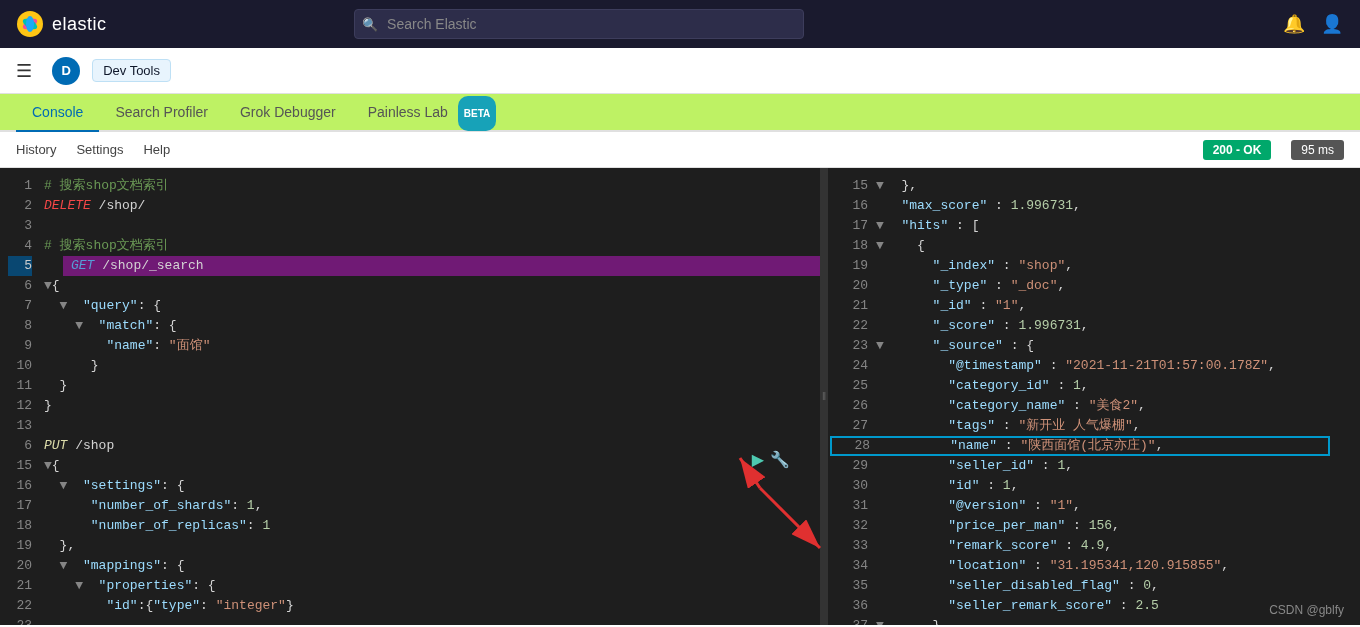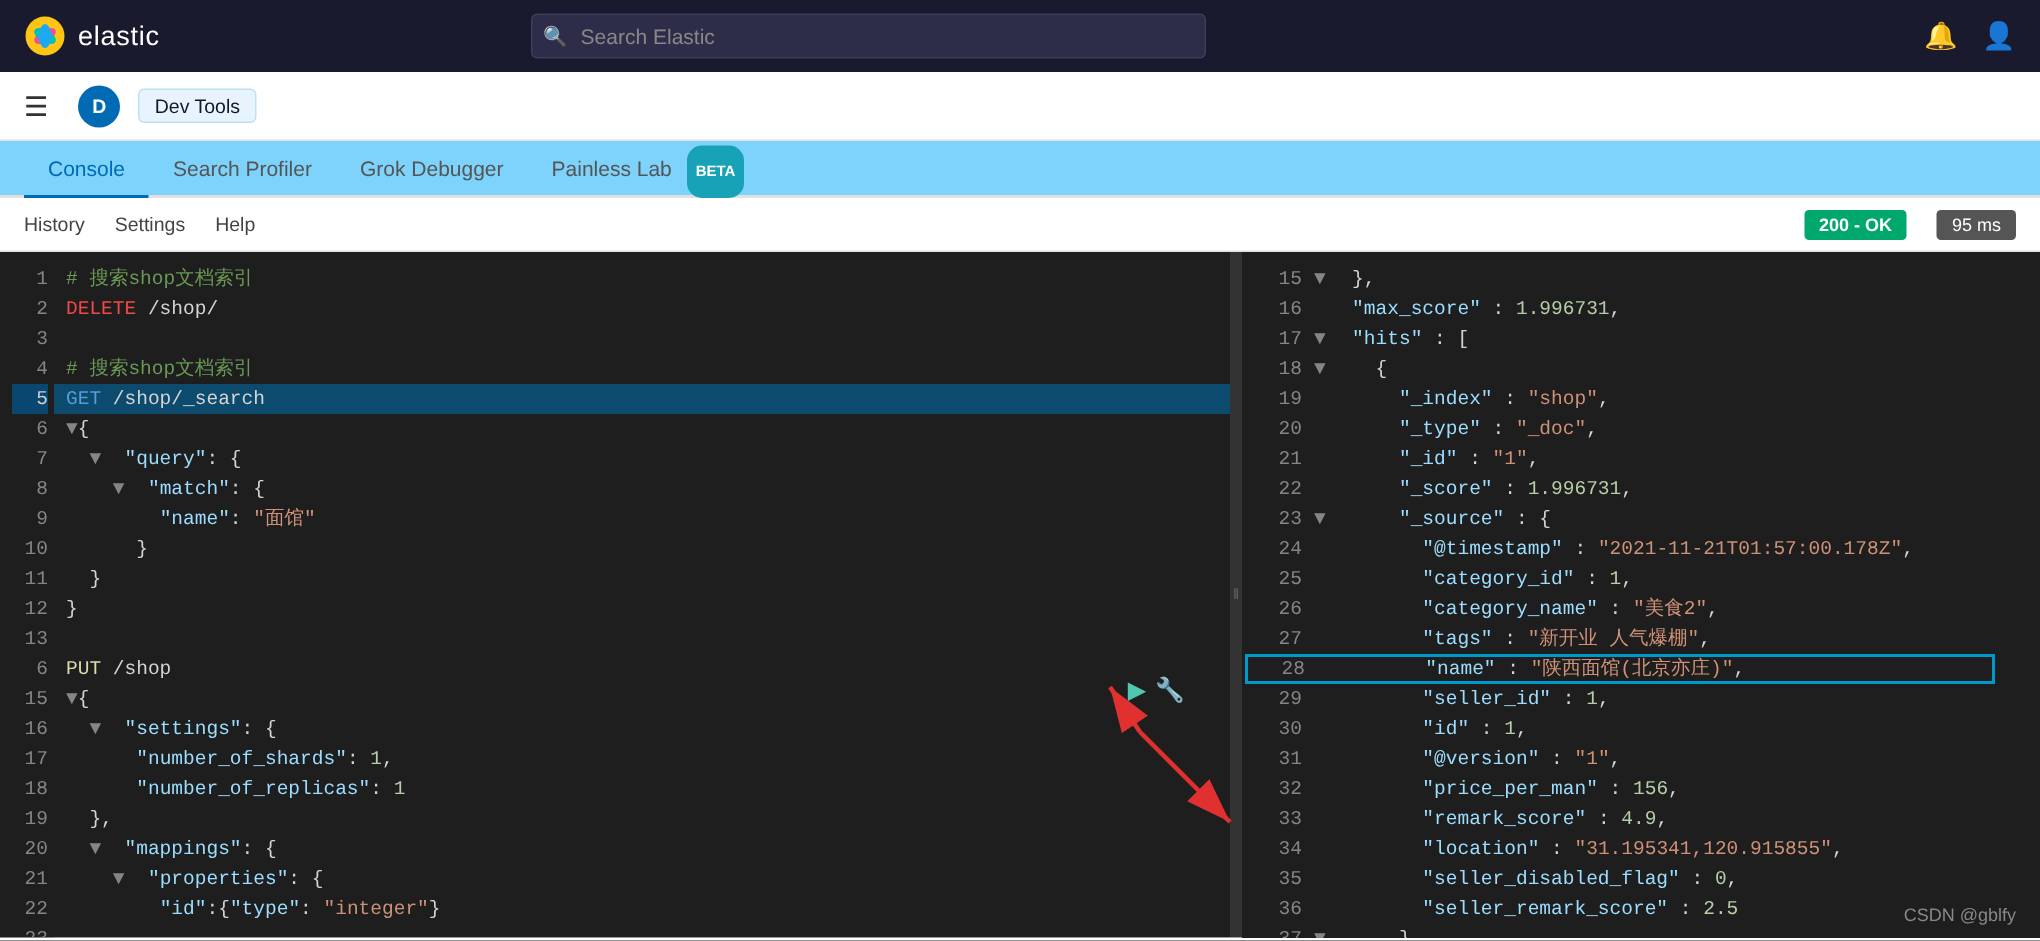--- a/index.html
+++ b/index.html
@@ -100,21 +100,21 @@
       border: 1px solid #bee0f5;
       border-radius: 4px;
       padding: 3px 10px;
       font-size: 13px;
       color: #0f172a;
       cursor: pointer;
     }
 
     
     .tab-bar {
-      background: #7dd3fc;
+      background: #bef264;
       border-bottom: 2px solid #e0e0e0;
       display: flex;
       align-items: center;
       padding: 0 16px;
       gap: 0;
     }
     .tab-item {
       padding: 10px 16px;
       font-size: 14px;
       color: #555;
@@ -206,24 +206,25 @@
       overflow: auto;
     }
     .code-line {
       display: flex;
       align-items: center;
       padding: 0 8px;
       min-height: 20px;
       white-space: pre;
     }
     .code-line.selected {
-      background: #0c4a6e;
+      background: #701a75;
+      margin-left: 27px;
     }
     .c-comment { color: #6a9955; }
-    .c-method { color: #569cd6; }
+    .c-method { color: #569cd6; font-style: italic; }
     .c-key { color: #9cdcfe; }
     .c-string { color: #ce9178; }
     .c-number { color: #b5cea8; }
     .c-brace { color: #d4d4d4; }
     .c-white { color: #d4d4d4; }
     .c-fold { color: #858585; cursor: pointer; }
 
     
     .action-btns {
       position: absolute;

